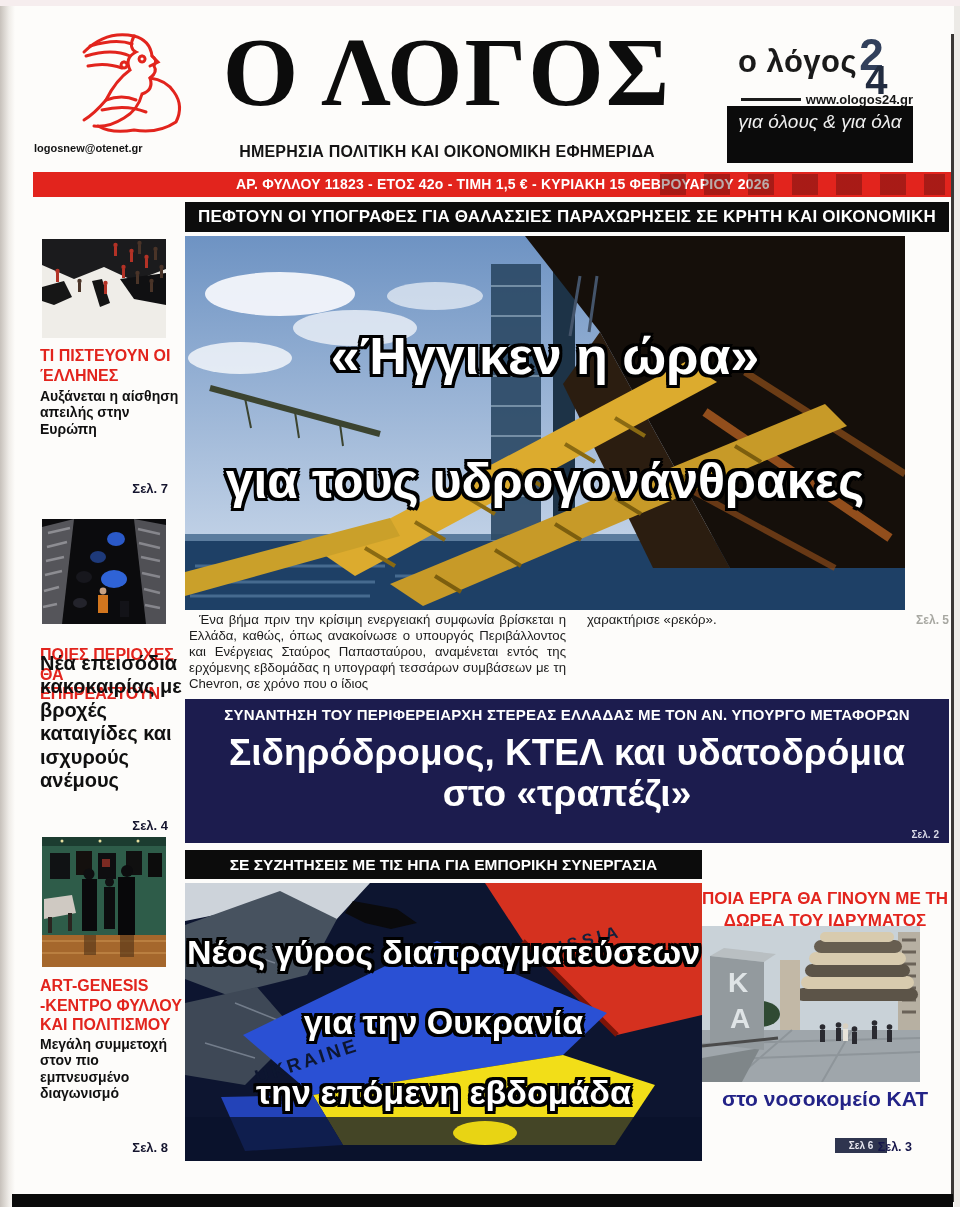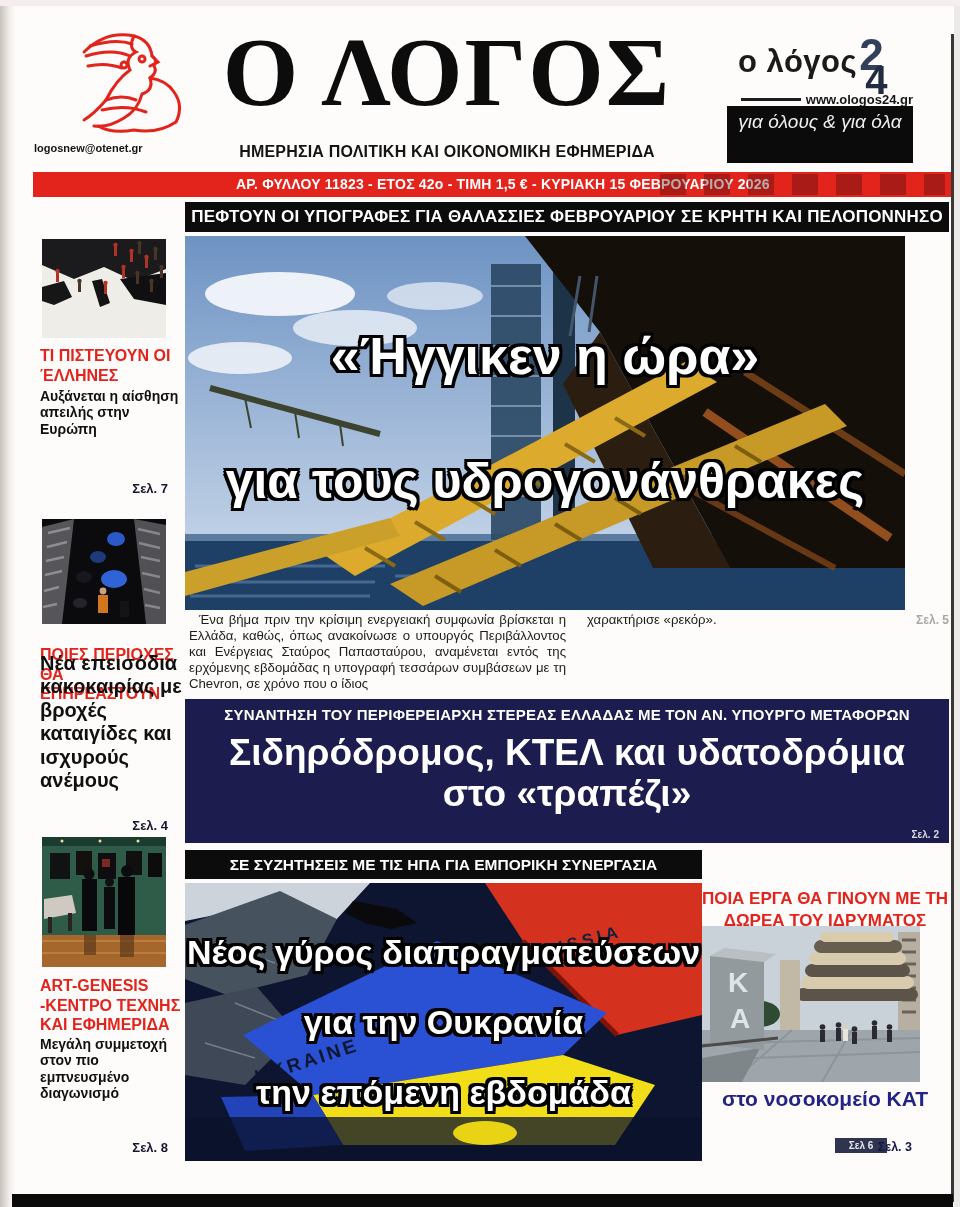--- a/index.html
+++ b/index.html
@@ -142,21 +142,21 @@
 </div>
 <div class="abs slogan-box">
   <div>για όλους &amp; για όλα</div>
 </div>
 
 <div class="abs issue-bar">
   <span class="issue-text">ΑΡ. ΦΥΛΛΟΥ 11823  - ΕΤΟΣ 42ο - ΤΙΜΗ 1,5 € - ΚΥΡΙΑΚΗ 15 ΦΕΒΡΟΥΑΡΙΟΥ 2026</span>
 </div>
 <div class="abs issue-bar-smudge"></div>
 
-<div class="abs top-banner">ΠΕΦΤΟΥΝ ΟΙ ΥΠΟΓΡΑΦΕΣ ΓΙΑ ΘΑΛΑΣΣΙΕΣ ΦΕΒΡΟΥΑΡΙΟΥ ΣΕ ΚΡΗΤΗ ΚΑΙ ΠΕΛΟΠΟΝΝΗΣΟ</div>
+<div class="abs top-banner">ΠΕΦΤΟΥΝ ΟΙ ΥΠΟΓΡΑΦΕΣ ΓΙΑ ΘΑΛΑΣΣΙΕΣ ΠΑΡΑΧΩΡΗΣΕΙΣ ΣΕ ΚΡΗΤΗ ΚΑΙ ΟΙΚΟΝΟΜΙΚΗ</div>
 
 <div class="abs main-photo">
   <svg viewBox="0 0 720 374" preserveAspectRatio="none">
     <defs>
       <linearGradient id="sky" x1="0" y1="0" x2="0" y2="1">
         <stop offset="0" stop-color="#6e93c3"></stop>
           <stop offset="1" stop-color="#d3dfee"></stop>
       </linearGradient>
     </defs>
     <rect width="720" height="374" fill="url(#sky)"></rect>
@@ -361,15 +361,15 @@
     <rect x="76" y="40" width="17" height="58" fill="#08080a"></rect>
       <circle cx="85" cy="34" r="6" fill="#0c0c0e"></circle>
     <rect x="62" y="50" width="11" height="42" fill="#0c0c0e"></rect>
       <circle cx="67.5" cy="45" r="4.5" fill="#101012"></circle>
     <rect y="98" width="124" height="32" fill="#a5672c"></rect>
     <path d="M0,104 h124 M0,116 h124" stroke="#c8904e" stroke-width="2" opacity=".6"></path>
     <rect x="42" y="98" width="12" height="20" fill="#5c3a1a" opacity=".7"></rect>
     <rect x="78" y="98" width="14" height="22" fill="#5c3a1a" opacity=".7"></rect>
   </svg>
 </div>
-<div class="abs sb-kicker s3-kicker">ART-GENESIS -ΚΕΝΤΡΟ ΤΕΧΝΗΣ ΚΑΙ ΕΦΗΜΕΡΙΔΑ</div>
+<div class="abs sb-kicker s3-kicker">ART-GENESIS -ΚΕΝΤΡΟ ΦΥΛΛΟΥ ΚΑΙ ΠΟΛΙΤΙΣΜΟΥ</div>
 <div class="abs sb-head s3-head">Μεγάλη συμμετοχή στον πιο εμπνευσμένο διαγωνισμό</div>
 <div class="abs sb-page s3-page">Σελ. 8</div>
 
 </body></html>

